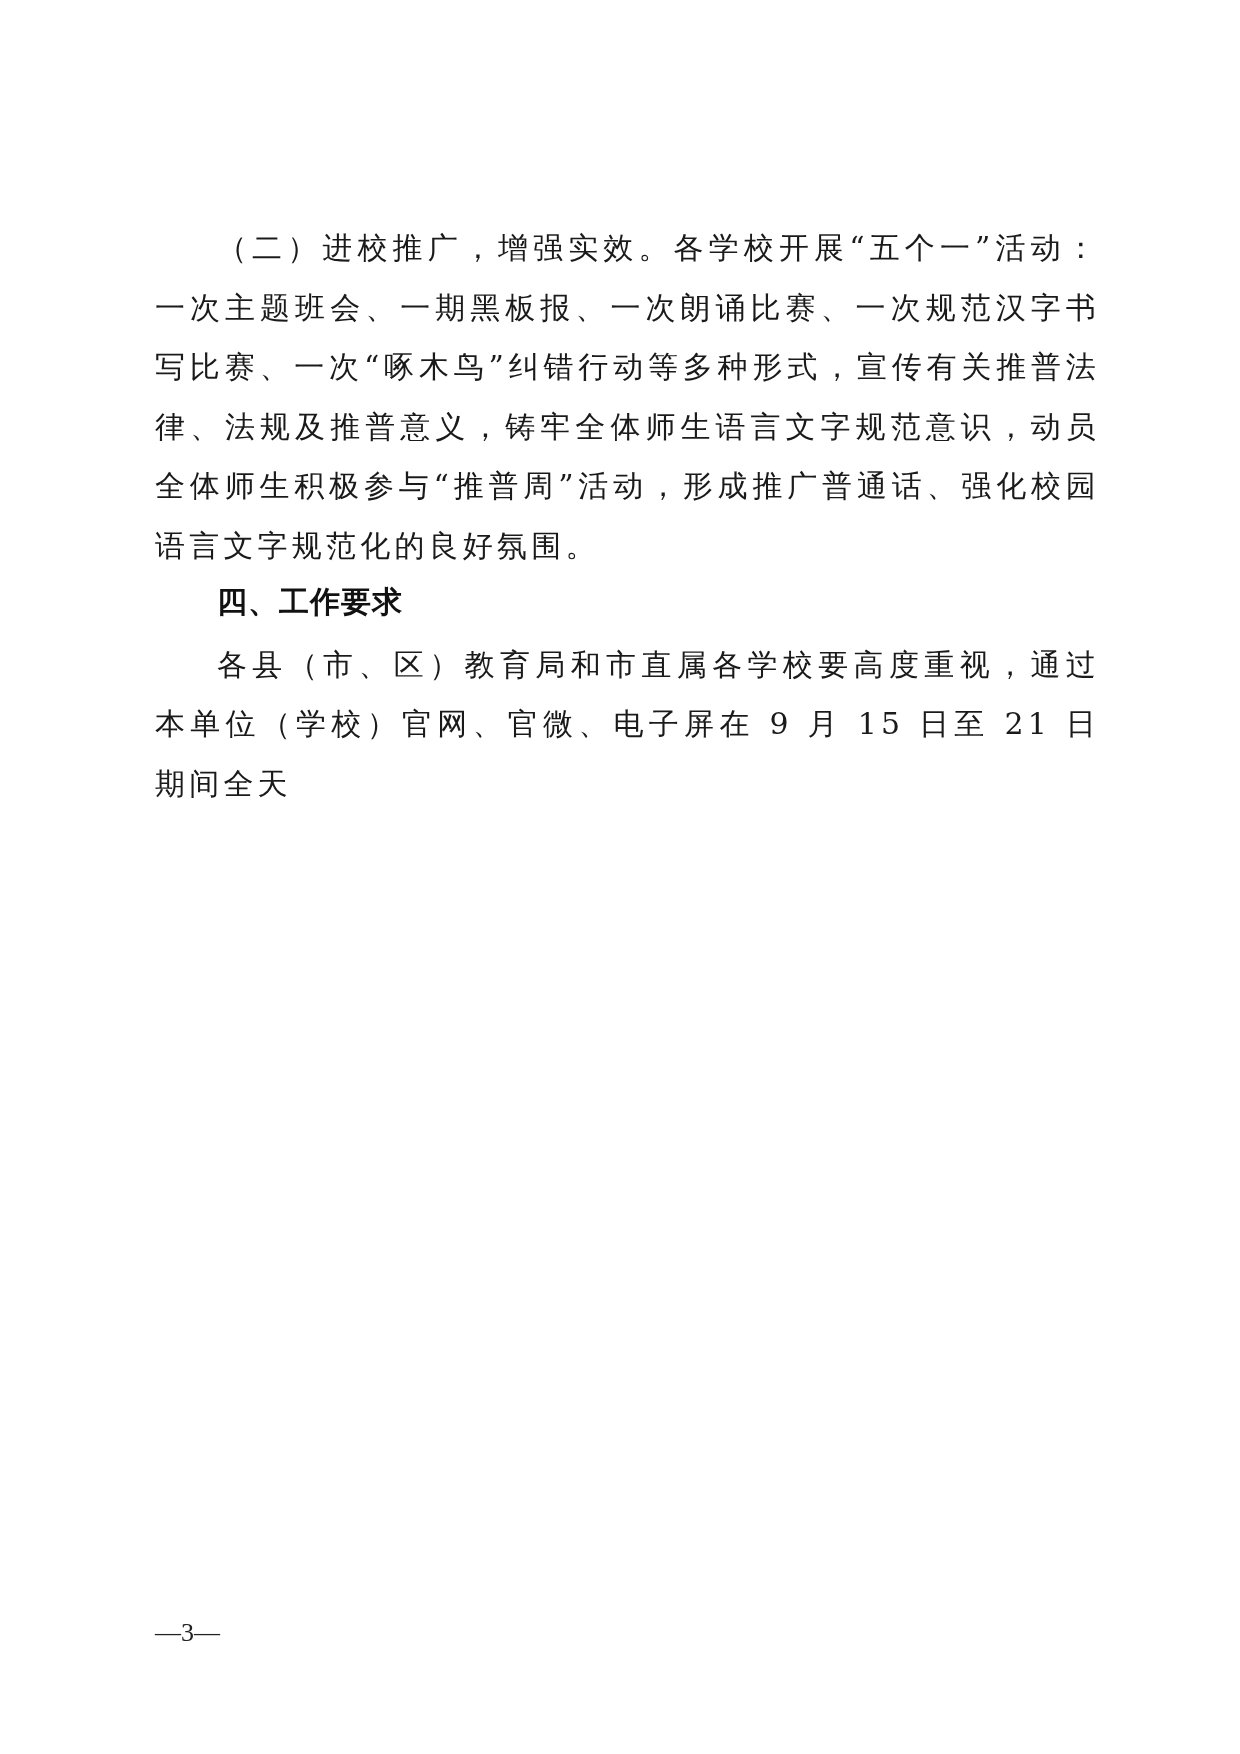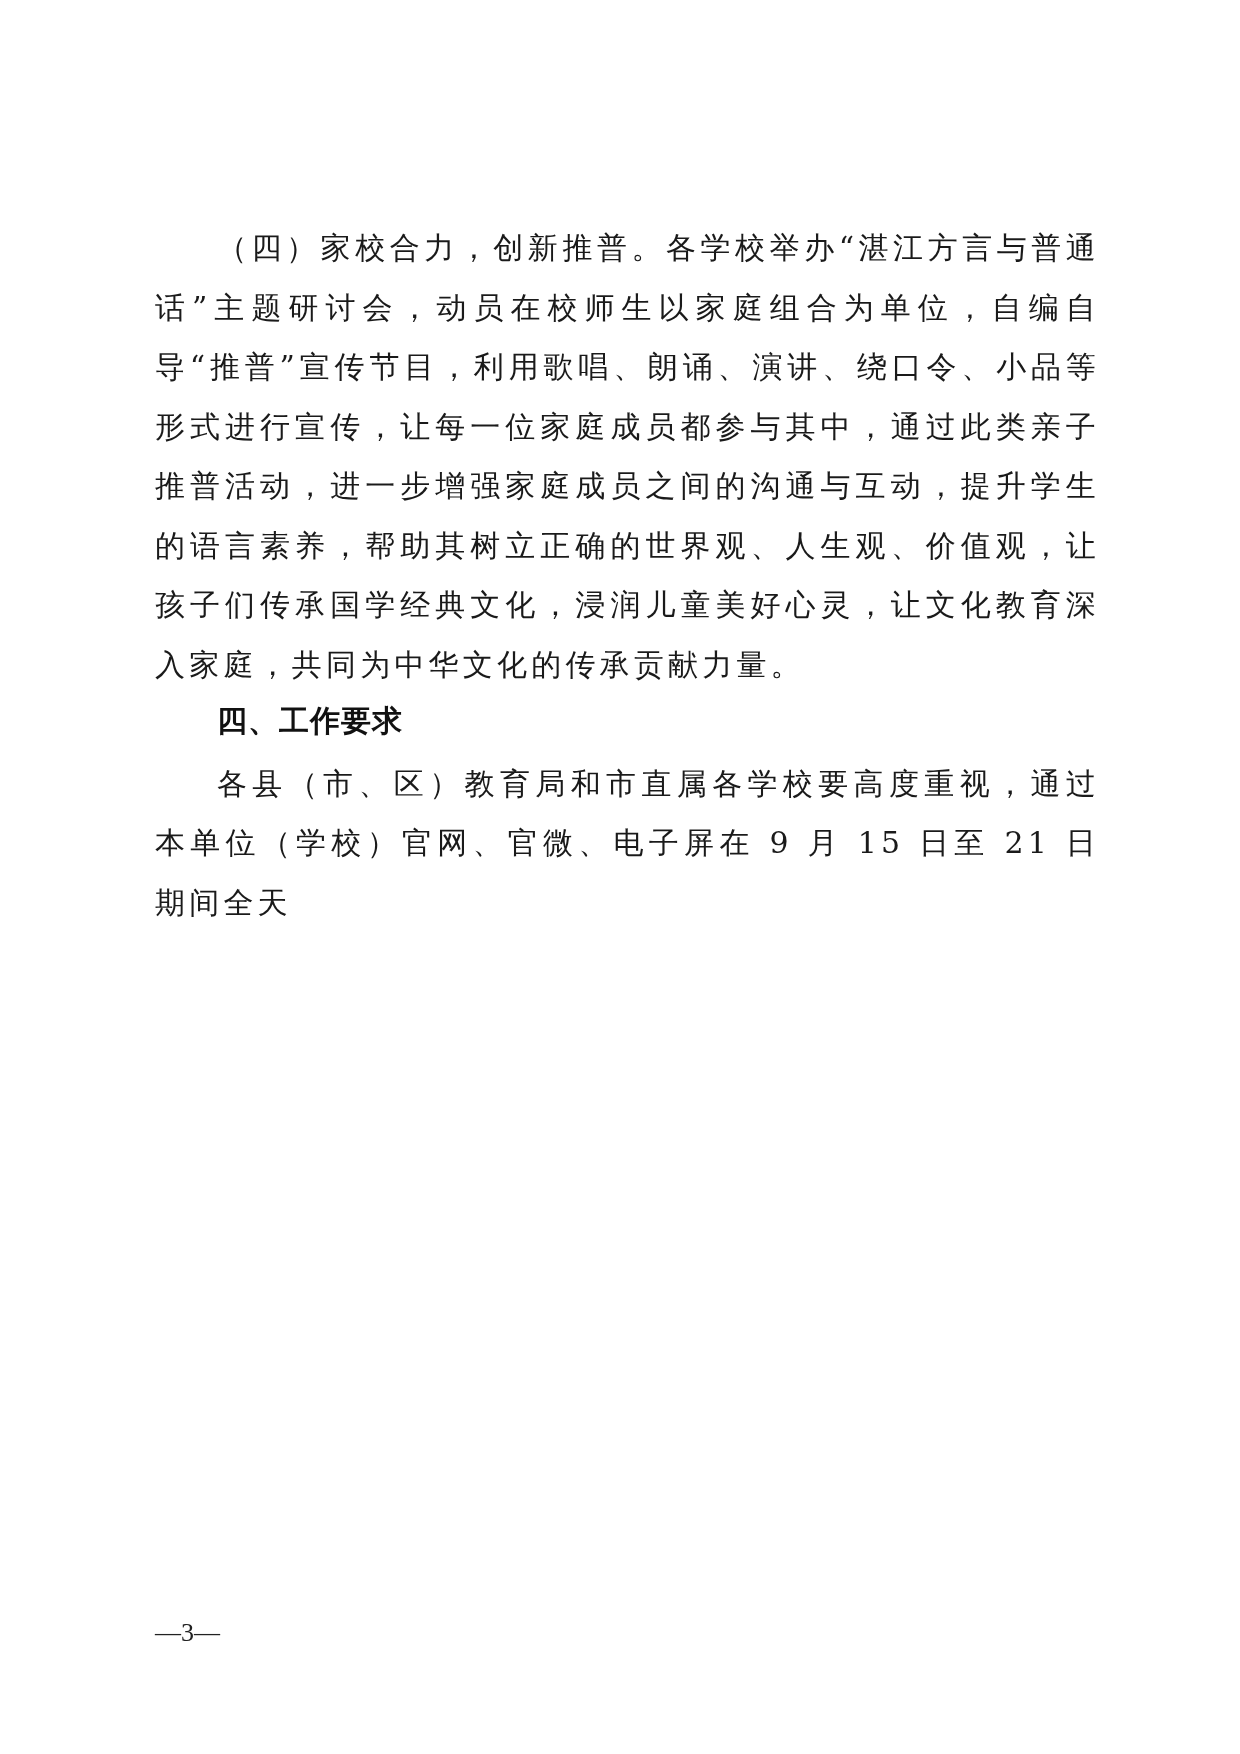--- a/index.html
+++ b/index.html
@@ -46,18 +46,18 @@
       top: 1618px;
       font-family: "Liberation Serif", "DejaVu Serif", serif;
       font-size: 26px;
       color: #222;
     }
   </style>
 </head>
 <body>
 
 <div class="page">
-  <p class="para">（四）家校合力，创新推普。各学校举办“湛江方言与普通话”主题研讨会，动员在校师生以家庭组合为单位，自编自导“推普”宣传节目，利用歌唱、朗诵、演讲、绕口令、小品等形式进行宣传，让每一位家庭成员都参与其中，通过此类亲子推普活动，进一步增强家庭成员之间的沟通与互动，提升学生的语言素养，帮助其树立正确的世界观、人生观、价值观，让孩子们传承国学经典文化，浸润儿童美好心灵，让文化教育深入家庭，共同为中华文化的传承贡献力量。</p>
+  <p class="para">（二）进校推广，增强实效。各学校开展“五个一”活动：一次主题班会、一期黑板报、一次朗诵比赛、一次规范汉字书写比赛、一次“啄木鸟”纠错行动等多种形式，宣传有关推普法律、法规及推普意义，铸牢全体师生语言文字规范意识，动员全体师生积极参与“推普周”活动，形成推广普通话、强化校园语言文字规范化的良好氛围。</p>
   <h2 class="heading">四、工作要求</h2>
   <p class="para">各县（市、区）教育局和市直属各学校要高度重视，通过本单位（学校）官网、官微、电子屏在 9 月 15 日至 21 日期间全天</p>
 </div>
 
 <div class="page-number">—3—</div>
 
 </body></html>

